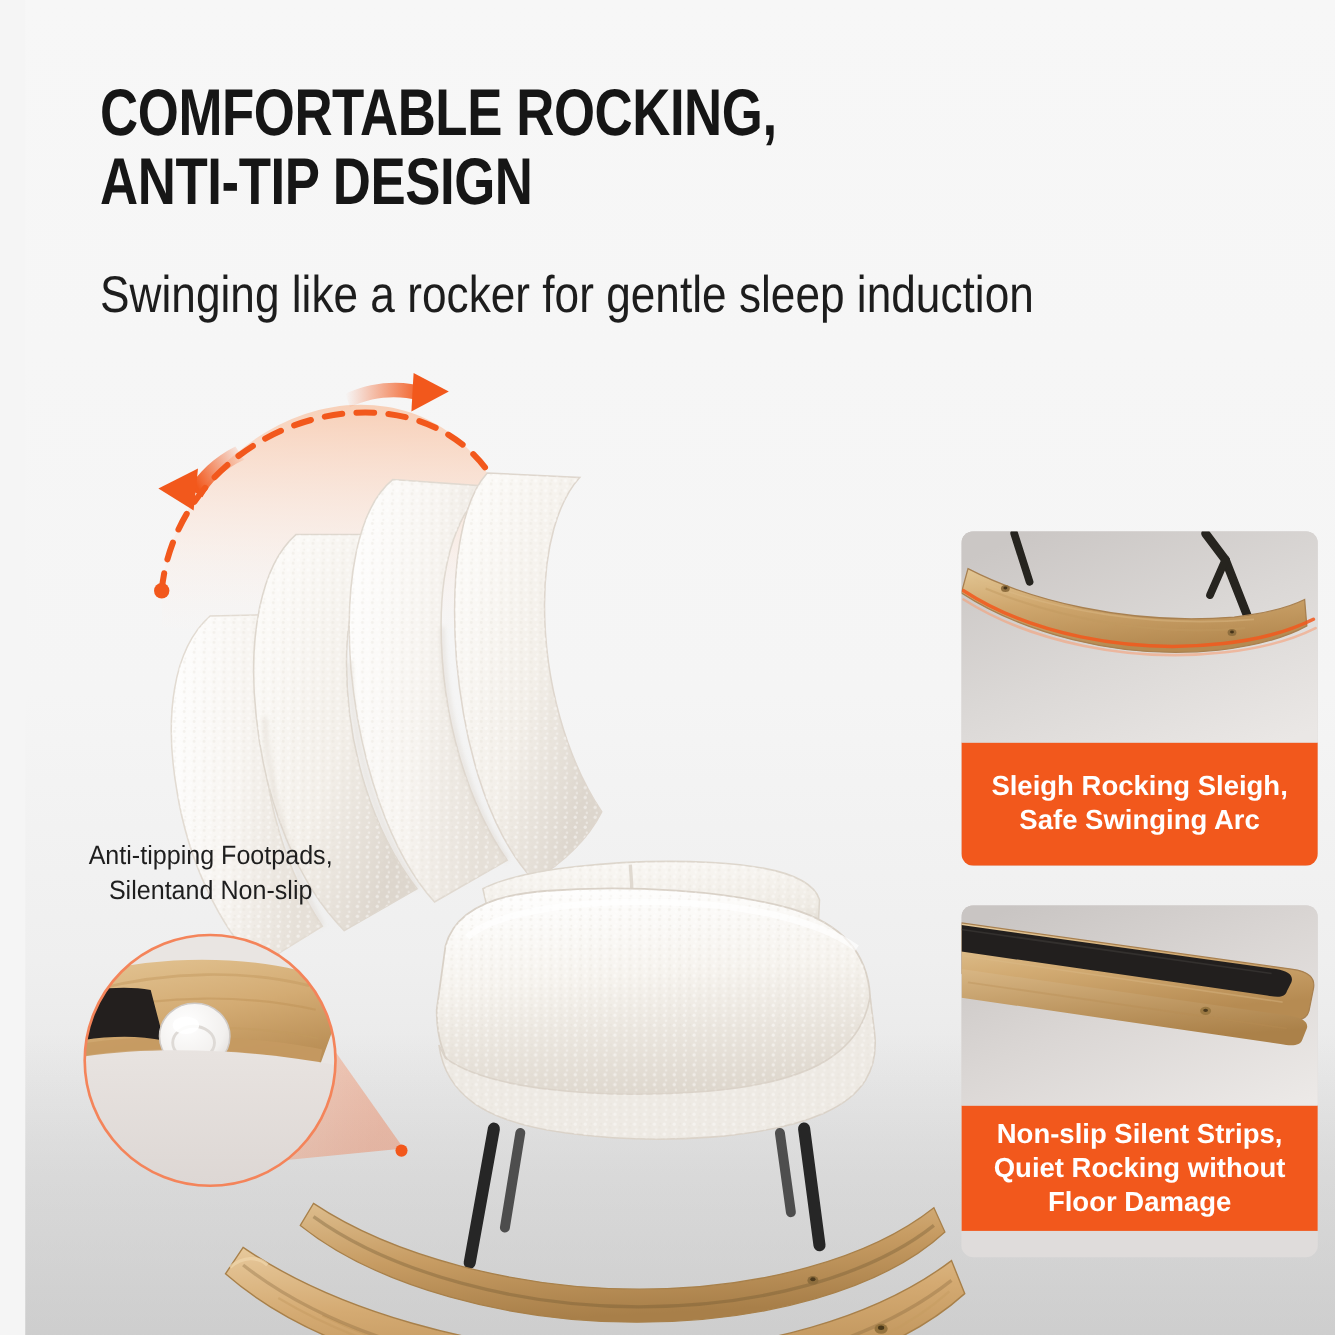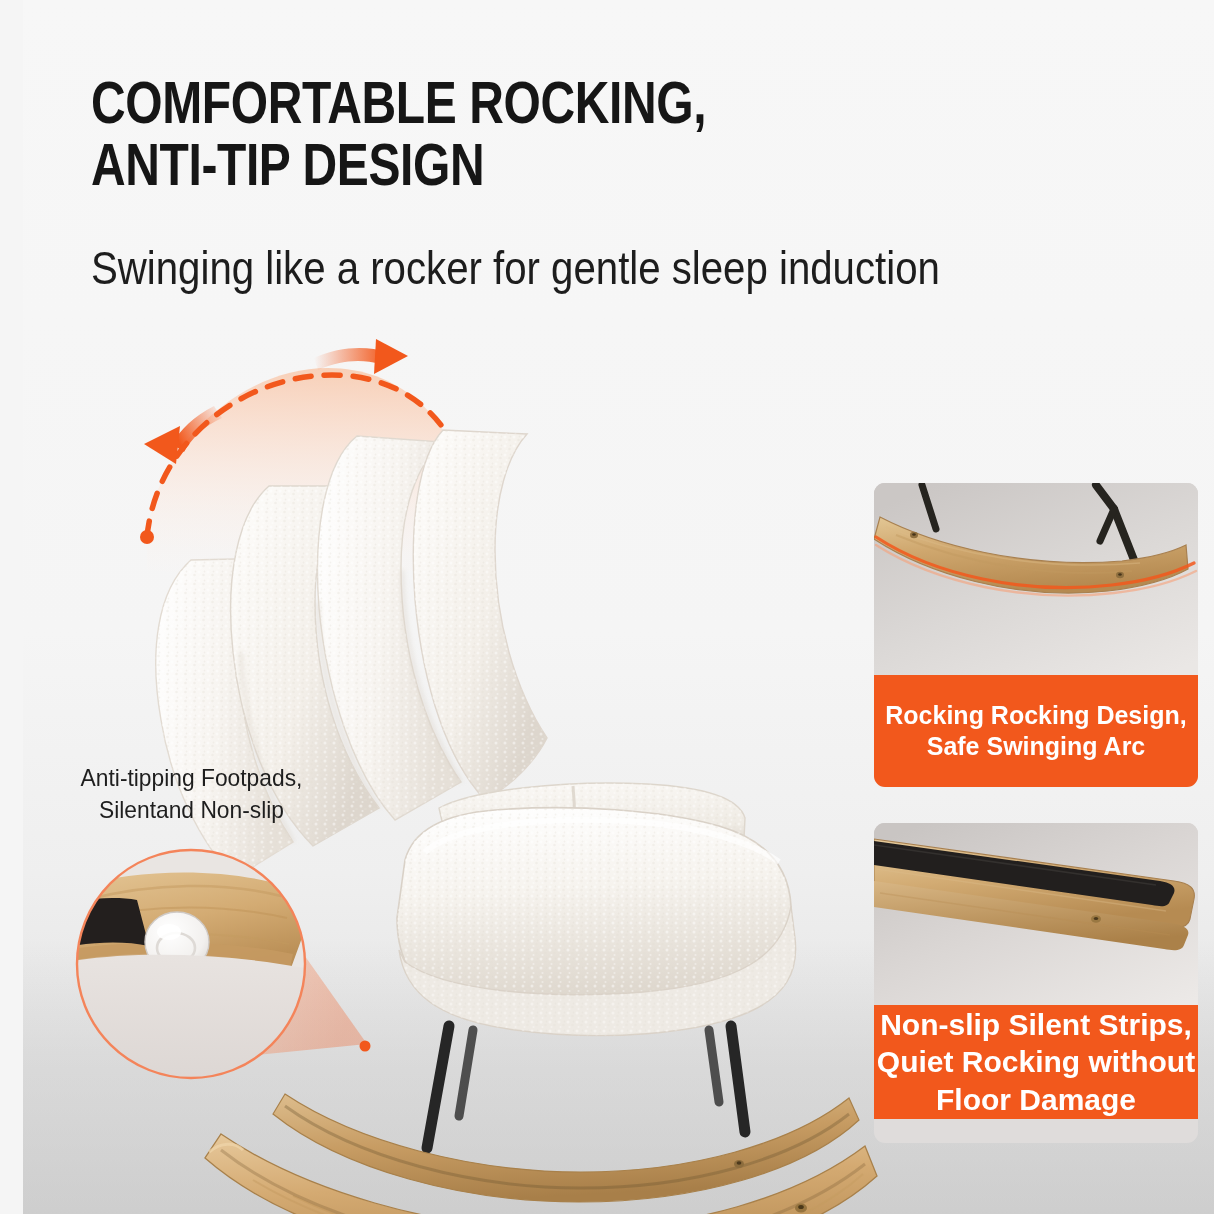--- a/index.html
+++ b/index.html
@@ -127,21 +127,21 @@
     background: #f2581c;
     color: #ffffff;
     font-weight: 700;
     text-align: center;
     display: flex;
     align-items: center;
     justify-content: center;
     white-space: pre-line;
   }
   #card-1 .card-label { height: 112px; font-size: 25px; line-height: 1.24; }
-  #card-2 .card-label { height: 114px; font-size: 30px; line-height: 1.24; }
+  #card-2 .card-label { height: 114px; font-size: 25px; line-height: 1.24; }
 
   svg { display: block; overflow: visible; }
 </style>
 </head>
 <body>
 
 <div id="stage">
 
   <div class="floor-shade"></div>
 
@@ -427,21 +427,21 @@
 
         <ellipse cx="40" cy="52" rx="4" ry="3.2" fill="#8f6f3f"></ellipse>
         <ellipse cx="40" cy="51.5" rx="1.8" ry="1.3" fill="#46341a"></ellipse>
         <ellipse cx="246" cy="92" rx="4" ry="3.2" fill="#8f6f3f"></ellipse>
         <ellipse cx="246" cy="91.5" rx="1.8" ry="1.3" fill="#46341a"></ellipse>
 
         <path d="M 2,54 C 60,92 150,112 238,102 C 274,98 300,90 320,80" fill="none" stroke="#f2581c" stroke-width="3.2" opacity="0.85" stroke-linecap="round"></path>
         <path d="M 2,62 C 62,100 152,120 240,110 C 276,106 302,98 322,88" fill="none" stroke="#f7a078" stroke-width="2.4" opacity="0.6" stroke-linecap="round"></path>
       </svg>
     </div>
-    <div class="card-label">Rocking Rocking Design,
+    <div class="card-label">Sleigh Rocking Sleigh,
 Safe Swinging Arc</div>
   </div>
 
   <div class="card" id="card-2">
     <div class="card-photo">
       <svg width="324" height="182" viewBox="0 0 324 182">
         <defs>
           <linearGradient id="c2bg" x1="0.15" y1="0" x2="0.95" y2="1">
             <stop offset="0%" stop-color="#c9c5c3"></stop>
             <stop offset="45%" stop-color="#dad6d4"></stop>

